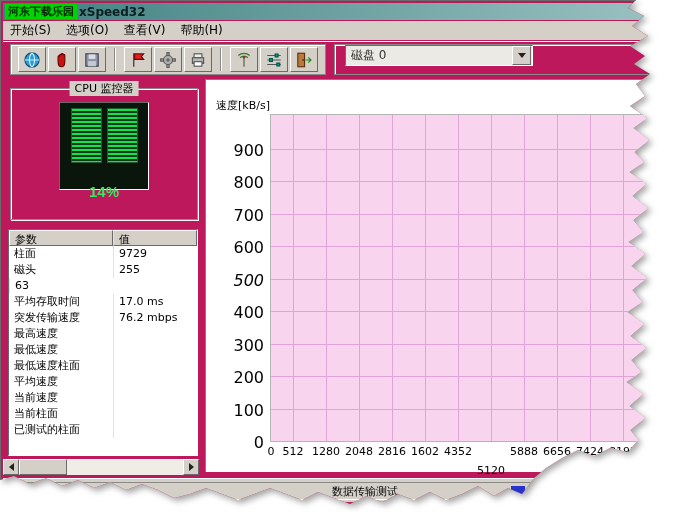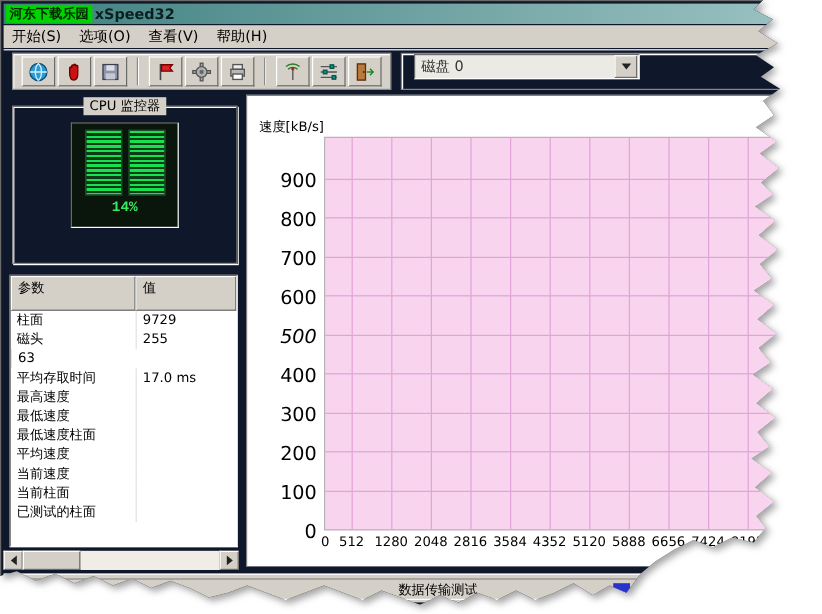--- a/index.html
+++ b/index.html
@@ -1,19 +1,19 @@
 <!DOCTYPE html>
 <html><head>
 <meta charset="utf-8">
 <style>
   html,body { margin:0; padding:0; background:#ffffff; }
   .page { position:relative; width:685px; height:512px; overflow:hidden;
           font-family:"DejaVu Sans","Liberation Sans",sans-serif; font-size:11px; color:#000; }
   .shadow-wrap { position:absolute; inset:0; filter:drop-shadow(3px 3px 3px rgba(90,90,90,0.55)); }
-  .app { position:absolute; inset:0; background:#0f172a; box-sizing:border-box;
+  .app { position:absolute; inset:0; background:#be185d; box-sizing:border-box;
          border-left:1px solid #6a6a6a; border-top:1px solid #6a6a6a;
          clip-path: polygon(0px 0px, 636px 0px, 628px 8px, 644px 16px, 632px 26px, 648px 36px,
            630px 46px, 645px 56px, 634px 64px, 650px 74px, 636px 84px, 645px 96px, 630px 106px,
            647px 118px, 633px 128px, 649px 140px, 634px 152px, 644px 162px, 629px 172px,
            646px 184px, 632px 196px, 648px 208px, 633px 220px, 643px 232px, 628px 242px,
            645px 254px, 631px 266px, 647px 278px, 632px 290px, 642px 302px, 627px 312px,
            644px 324px, 630px 336px, 646px 348px, 631px 360px, 641px 372px, 626px 382px,
            643px 394px, 629px 406px, 645px 418px, 630px 430px, 638px 440px, 628px 452px,
            610px 448px, 594px 456px, 578px 450px, 562px 458px, 546px 468px, 534px 478px,
            522px 494px, 508px 488px, 494px 496px, 478px 486px, 462px 494px, 446px 500px,
@@ -57,26 +57,26 @@
   .cpu-group { position:absolute; left:7px; top:9px; width:186px; height:130px;
                border:1px solid #8a8a8a; box-shadow:1px 1px 0 #fff, inset 1px 1px 0 #fff; }
   .cpu-title { position:absolute; top:-8px; left:50%; transform:translateX(-50%); background:#d4d0c8;
                padding:0 5px; font-size:11px; white-space:nowrap; }
   .cpu-display { position:absolute; left:50%; transform:translateX(-50%); top:13px; width:90px; height:88px;
                  background:#0a150b; border:1px solid; border-color:#6a6a6a #fff #fff #6a6a6a;
                  box-sizing:border-box; padding:5px 8px 3px; }
   .cpu-bars { display:flex; gap:5px; height:55px; justify-content:center; }
   .cpu-bar-col { width:31px; background:repeating-linear-gradient(to bottom,#17e24d 0 2px,#0a3a18 2px 4px);
                  border:1px solid #1d5c2e; box-sizing:border-box; }
-  .cpu-usage { text-align:center; color:#35e860; font-size:12px; font-weight:bold; margin-top:3px;
-               font-family:Liberation Mono, monospace; }
+  .cpu-usage { text-align:center; color:#35e860; font-size:15px; font-weight:bold; margin-top:20px;
+               font-family:Liberation Sans, sans-serif; }
 
   .params-table { position:absolute; left:5px; top:150px; width:190px; height:227px; background:#fff;
                   border:1px solid; border-color:#6a6a6a #fff #fff #6a6a6a; box-sizing:border-box; overflow:hidden; }
-  .pt-header { display:flex; height:29px; }
+  .pt-header { display:flex; height:16px; }
   .pt-h-cell { background:#d4d0c8; border:1px solid; border-color:#fff #6a6a6a #6a6a6a #fff;
                padding:1px 5px 0; box-sizing:border-box; font-size:11px; }
   .pt-c1 { width:104px; flex:0 0 104px; }
   .pt-c2 { flex:1; border-left:1px solid #e2e2e2; }
   .pt-row { display:flex; height:16px; align-items:center; }
   .pt-cell { padding:0 5px; font-size:11px; white-space:nowrap; overflow:hidden; box-sizing:border-box; height:16px; line-height:16px; }
 
   .h-scrollbar { position:absolute; left:0px; top:380px; width:196px; height:16px; display:flex; }
   .sb-btn { width:16px; height:16px; flex:0 0 16px; background:#d4d0c8; border:1px solid;
             border-color:#fff #6a6a6a #6a6a6a #fff; display:flex; align-items:center; justify-content:center; box-sizing:border-box; }
@@ -250,20 +250,24 @@
               <div class="pt-row">
                 <div class="pt-cell pt-c1">磁头</div>
                 <div class="pt-cell pt-c2">255</div>
               </div>
               <div class="pt-row">
                 <div class="pt-cell pt-c2">63</div>
               </div>
               <div class="pt-row">
                 <div class="pt-cell pt-c1">平均存取时间</div>
                 <div class="pt-cell pt-c2">17.0 ms</div>
+              </div>
+              <div class="pt-row">
+                <div class="pt-cell pt-c1">突发传输速度</div>
+                <div class="pt-cell pt-c2">76.2 mbps</div>
               </div>
               <div class="pt-row">
                 <div class="pt-cell pt-c1">最高速度</div>
                 <div class="pt-cell pt-c2"></div>
               </div>
               <div class="pt-row">
                 <div class="pt-cell pt-c1">最低速度</div>
                 <div class="pt-cell pt-c2"></div>
               </div>
               <div class="pt-row">
@@ -335,23 +339,23 @@
           <div class="y-label" style="top: 190.5px; font-style: italic;">500</div>
           <div class="y-label" style="top: 158px;">600</div>
           <div class="y-label" style="top: 125.5px;">700</div>
           <div class="y-label" style="top: 93px;">800</div>
           <div class="y-label" style="top: 60.5px;">900</div>
           <div class="x-label" style="left: 65px;">0</div>
           <div class="x-label" style="left: 87px;">512</div>
           <div class="x-label" style="left: 120px;">1280</div>
           <div class="x-label" style="left: 153px;">2048</div>
           <div class="x-label" style="left: 186px;">2816</div>
-          <div class="x-label" style="left: 219px;">3584</div>
+          <div class="x-label" style="left: 219px;">1602</div>
           <div class="x-label" style="left: 252px;">4352</div>
-          <div class="x-label" style="left: 285px;">5120</div>
+          <div class="x-label" style="left: 285px; margin-top: 19px;">5120</div>
           <div class="x-label" style="left: 318px;">5888</div>
           <div class="x-label" style="left: 351px;">6656</div>
           <div class="x-label" style="left: 384px;">7424</div>
           <div class="x-label" style="left: 417px;">8192</div>
           <div class="x-label" style="left: 450px;">8960</div>
         </div>
 
       <div class="statusbar">
         <div class="status-panel">
           <span class="status-text">数据传输测试</span>

